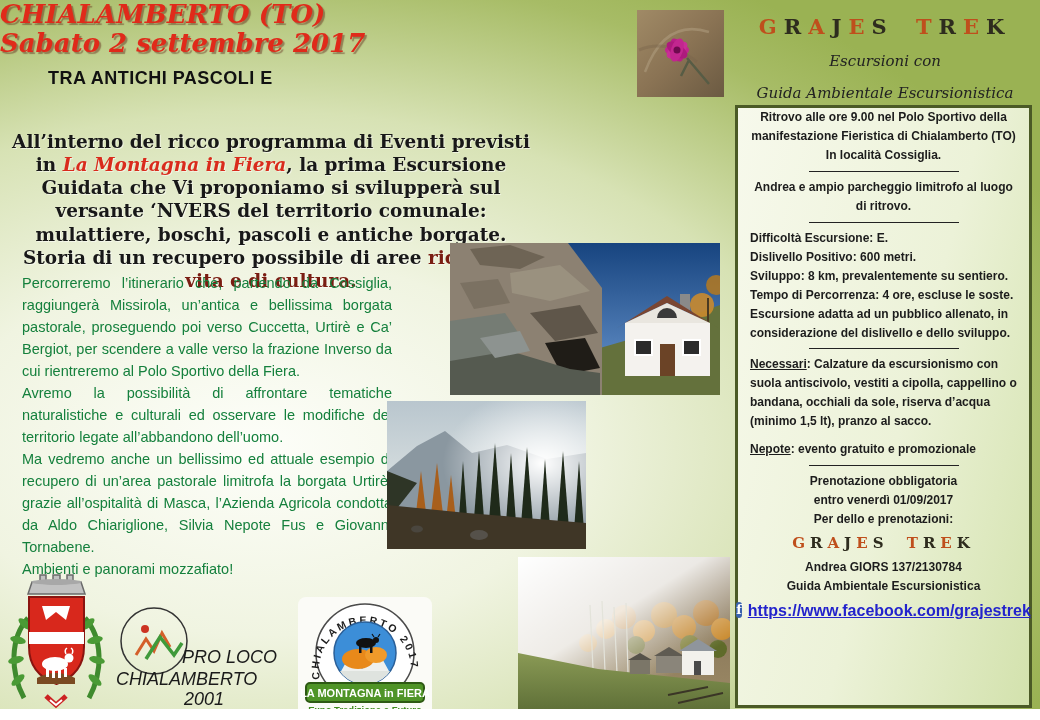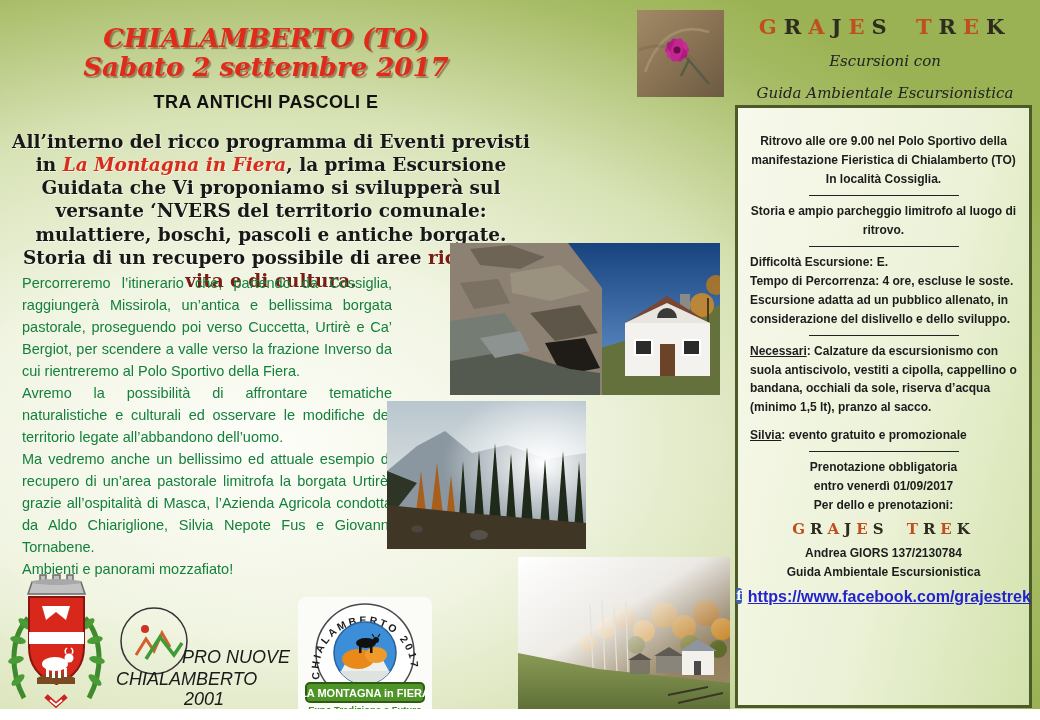--- a/index.html
+++ b/index.html
@@ -2,40 +2,40 @@
 <html><head>
 <meta charset="utf-8">
 <style>
   html,body{margin:0;padding:0;}
   body{width:1040px;height:720px;position:relative;overflow:hidden;
     font-family:"Liberation Sans",sans-serif;
     background:
       radial-gradient(ellipse 85% 75% at 25% 62%, #fdfef9 0%, #f0f4e1 35%, #d7e2b4 62%, #a7bc66 88%, #9ab253 100%);}
   .abs{position:absolute;}
   
-  .title-block{left:0;top:24px;width:492px;text-align:center;margin-left:20px;}
+  .title-block{left:0;top:0;width:492px;text-align:left;}
   .title-line{font-family:"DejaVu Serif",serif;font-weight:bold;font-style:italic;
     font-size:26px;line-height:1.1;color:#e02a1a;text-shadow:2px 2px 1px rgba(90,30,20,.45);}
-  .subtitle{font-weight:bold;font-size:18px;line-height:1.45;color:#111;letter-spacing:.5px;margin-top:8px;}
+  .subtitle{font-weight:bold;font-size:18px;line-height:1.45;color:#111;letter-spacing:.5px;margin-top:8px;padding-left:48px;}
   
   .intro{left:4px;top:130px;width:534px;text-align:center;
     font-family:"DejaVu Serif",serif;font-weight:bold;font-size:18.5px;line-height:1.25;color:#181818;
     text-shadow:1px 1px 0 rgba(255,255,255,.55);}
   .intro .hl{color:#d92b1c;font-style:italic;}
   .intro .maroon{color:#7a1d12;}
   
   .bodycol{left:22px;top:272px;width:370px;font-size:14.5px;line-height:1.52;color:#15803d;text-align:justify;}
   .bodycol p{margin:0;}
   
   .brand{left:735px;top:14px;width:300px;text-align:center;color:#222;}
   .brand-name{font-family:"DejaVu Serif",serif;font-size:21px;letter-spacing:7px;font-weight:bold;}
   .brand-tag{font-family:"DejaVu Serif",serif;font-style:italic;font-size:15px;line-height:1.35;margin-top:12px;}
   
   .panel{left:735px;top:105px;width:297px;height:603px;box-sizing:border-box;
-    border:3px solid #4b5a26;padding:24px 12px 6px 12px;
+    border:3px solid #4b5a26;padding:0 12px 6px 12px;
     background:linear-gradient(105deg,#f7f9ec 0%,#ecf2d8 55%,#d3e2ad 100%);
     font-weight:bold;font-size:12px;line-height:1.58;color:#1c1c1c;}
   .panel .c{text-align:center;}
   .panel .hr{width:150px;border-top:1.5px solid #222;margin:6px auto;}
   .panel p{margin:0;}
   .panel .u{text-decoration:underline;}
   .panel .costo{margin-top:9px;}
   .gt-small{font-family:"DejaVu Serif",serif;font-size:15px;letter-spacing:5px;font-weight:bold;margin:3px 0 2px 0;}
   .fb{margin-top:2px;display:flex;align-items:center;justify-content:center;gap:6px;}
   .fbicon{display:inline-block;width:16px;height:16px;background:#3a62ad;color:#fff;border-radius:3px;
@@ -214,28 +214,30 @@
   </g>
   <g stroke="#3a3526" stroke-width="2">
     <line x1="150" y1="138" x2="190" y2="130"></line>
       <line x1="160" y1="146" x2="205" y2="136"></line>
   </g>
 </svg>
 
 <aside class="abs panel">
   <div class="c">Ritrovo alle ore 9.00 nel Polo Sportivo della manifestazione Fieristica di Chialamberto (TO) In località Cossiglia.</div>
   <div class="hr"></div>
-  <div class="c">Storia e ampio parcheggio limitrofo al luogo di ritrovo.</div>
+  <div class="c">Andrea e ampio parcheggio limitrofo al luogo di ritrovo.</div>
   <div class="hr"></div>
   <div>Difficoltà Escursione:  E.</div>
+  <div>Dislivello Positivo: 600 metri.</div>
+  <div>Sviluppo: 8 km, prevalentemente su sentiero.</div>
   <div>Tempo di Percorrenza: 4 ore, escluse le soste.</div>
   <div>Escursione adatta ad un pubblico allenato, in considerazione del dislivello e dello sviluppo.</div>
   <div class="hr"></div>
   <p><span class="u">Necessari</span><span>: Calzature da escursionismo con suola antiscivolo, vestiti a cipolla, cappellino o bandana, occhiali da sole, riserva d’acqua (minimo 1,5 lt), pranzo al sacco.</span></p>
-  <p class="costo"><span class="u">Silvia</span><span>: evento gratuito e promozionale</span></p>
+  <p class="costo"><span class="u">Nepote</span><span>: evento gratuito e promozionale</span></p>
   <div class="hr"></div>
   <div class="c">Prenotazione obbligatoria</div>
   <div class="c">entro venerdì 01/09/2017</div>
   <div class="c">Per dello e prenotazioni:</div>
   <div class="gt-small c"><span style="color: rgb(191, 79, 28);">G</span><span style="color: rgb(46, 44, 30);">R</span><span style="color: rgb(191, 79, 28);">A</span><span style="color: rgb(46, 44, 30);">J</span><span style="color: rgb(191, 79, 28);">E</span><span style="color: rgb(46, 44, 30);">S</span><span style="padding: 0px 4px;"> </span><span style="color: rgb(191, 79, 28);">T</span><span style="color: rgb(46, 44, 30);">R</span><span style="color: rgb(191, 79, 28);">E</span><span style="color: rgb(46, 44, 30);">K</span></div>
   <div class="c">Andrea GIORS 137/2130784</div>
   <div class="c">Guida Ambientale Escursionistica</div>
   <div class="fb">
     <span class="fbicon">f</span>
     <a href="#">https://www.facebook.com/grajestrek</a>
@@ -280,21 +282,21 @@
   <path d="M42,128 l6,5 l6,-5" stroke="#ffffff" stroke-width="2" fill="none"></path>
 </svg>
 
 <div class="abs proloco">
   <svg width="72" height="72" viewBox="0 0 72 72" style="position:absolute;left:0;top:0">
     <circle cx="36" cy="36" r="33" fill="none" stroke="#333" stroke-width="1.5"></circle>
     <circle cx="27" cy="24" r="4" fill="#cc3322"></circle>
     <polyline points="18,50 28,34 36,46 44,28 52,42" stroke="#d45f2a" stroke-width="3" fill="none"></polyline>
     <polyline points="28,54 42,32 56,50 64,38" stroke="#3f9a3a" stroke-width="3.5" fill="none"></polyline>
   </svg>
-  <div class="t" style="left:64px;top:42px">PRO NUOVE</div>
+  <div class="t" style="left:64px;top:42px">PRO LOCO</div>
   <div class="t" style="left:-2px;top:64px">CHIALAMBERTO</div>
   <div class="t" style="left:66px;top:84px">2001</div>
 </div>
 
 <svg class="abs" style="left:298px;top:597px" width="134" height="121" viewBox="0 0 134 121">
   <defs>
     <clipPath id="inClip">
         <circle cx="67" cy="56" r="31"></circle>
       </clipPath>
     <path id="arcPath" d="M 23,86 A 46,46 0 1 1 111,86" fill="none"></path>

